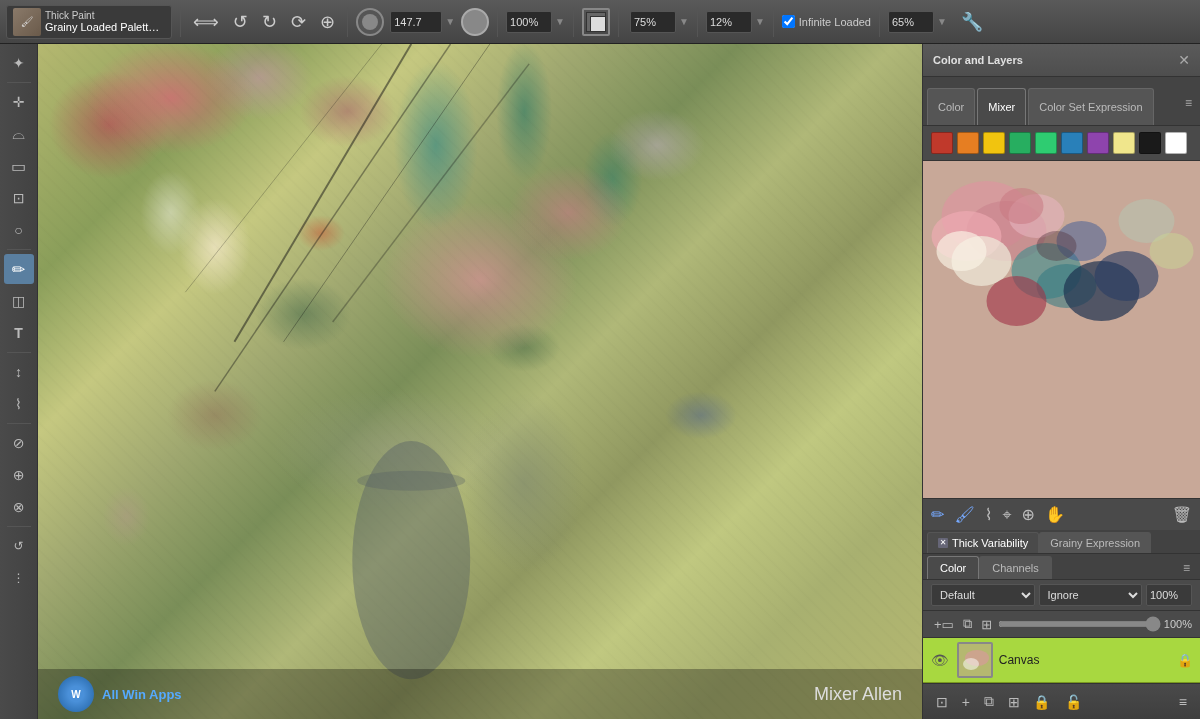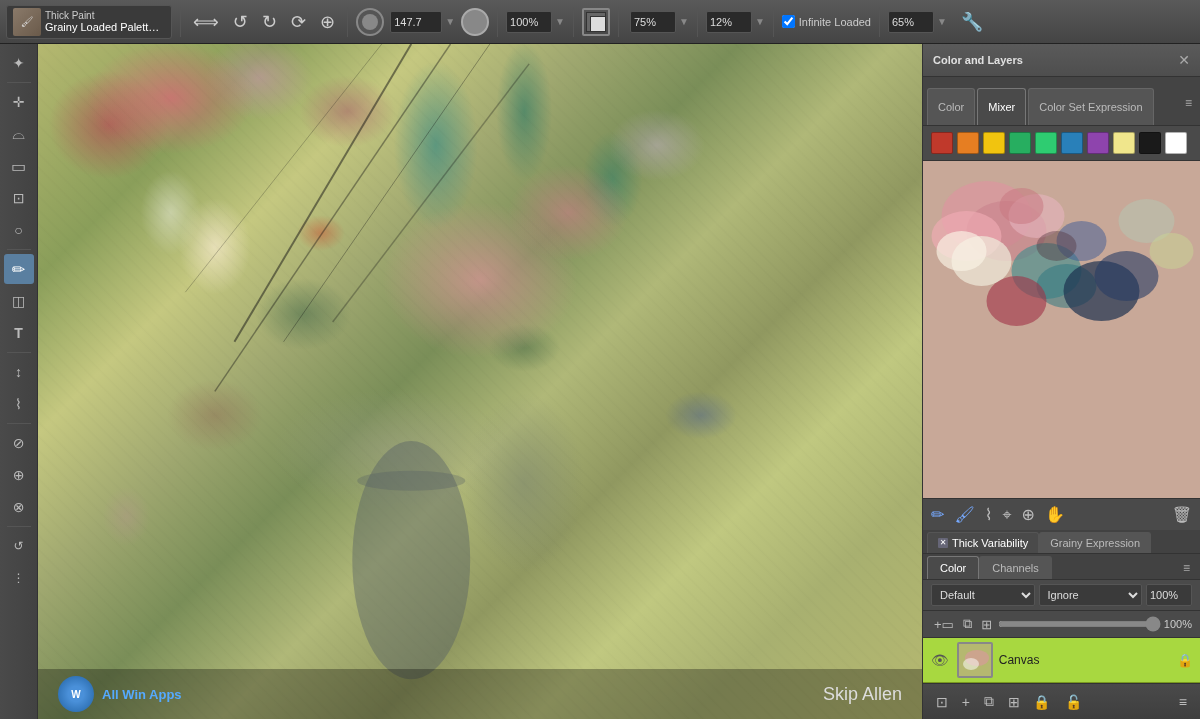--- a/index.html
+++ b/index.html
@@ -430,21 +430,21 @@
 
       <div class="watermark">
         <div class="watermark-logo">
           <div class="watermark-badge">
             <span style="font-size:10px;">W</span>
           </div>
           <div>
             <div style="color:#5af;font-size:13px;font-weight:bold;">All Win Apps</div>
           </div>
         </div>
-        <div class="watermark-name">Skip Allen</div>
+        <div class="watermark-name">Mixer Allen</div>
       </div>
     </div>
   </div>
 
   <div id="right-panel">
 
     <div class="panel-header">
       <span class="panel-title">Color and Layers</span>
       <button class="panel-close">✕</button>
     </div>

